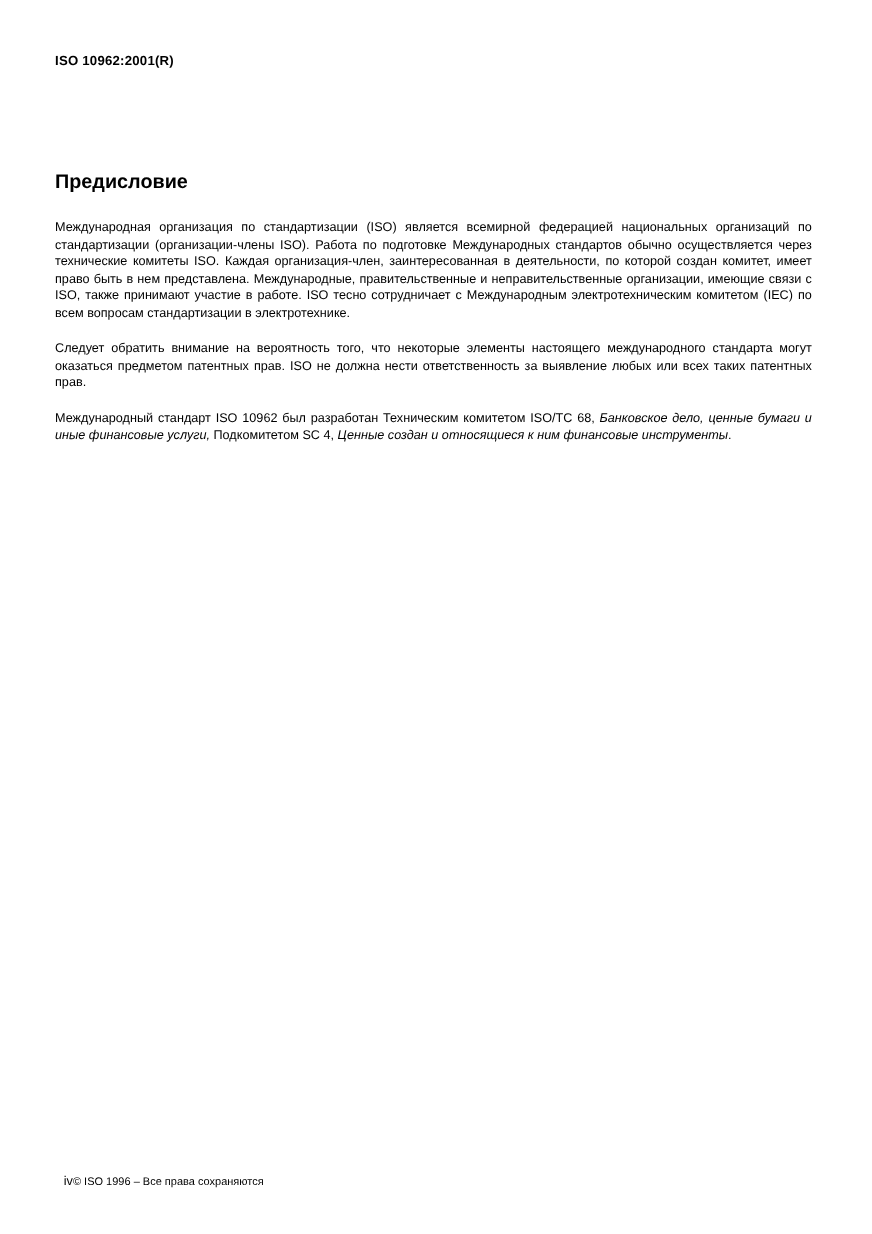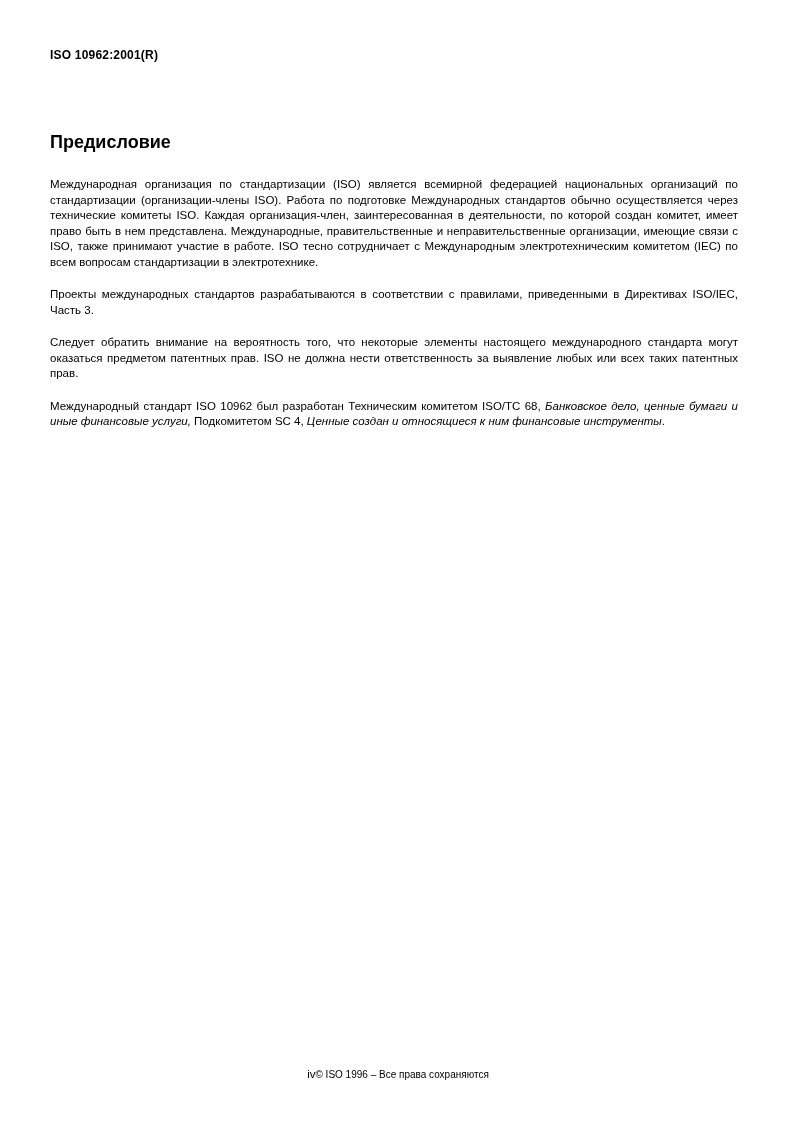--- a/index.html
+++ b/index.html
@@ -18,39 +18,39 @@
     padding: 48px 55px 0 50px;
   }
   .doc-ref {
     font-size: 12px;
     font-weight: bold;
     letter-spacing: 0.2px;
   }
   .doc-title {
     font-size: 18px;
     font-weight: bold;
-    margin-top: 70px;
+    margin-top: 93px;
     margin-bottom: 24px;
   }
   .body-text p {
     font-size: 11.5px;
     line-height: 15.5px;
     text-align: justify;
     margin-bottom: 17px;
   }
   .body-text p em {
     font-style: italic;
   }
   .footer {
     position: absolute;
     left: 58px;
     right: 55px;
     top: 1068px;
     display: flex;
-    justify-content: center;
+    justify-content: flex-start;
     align-items: baseline;
   }
   .footer .page-num {
     font-size: 11.5px;
   }
   .footer .copyright {
     font-size: 10px;
   }
 </style>
 </head>
@@ -60,21 +60,20 @@
   <div class="content">
 
     <div class="doc-ref">ISO 10962:2001(R)</div>
 
     <h1 class="doc-title">Предисловие</h1>
 
     <div class="body-text">
 
       <p>Международная организация по стандартизации (ISO) является всемирной федерацией национальных организаций по стандартизации (организации-члены ISO). Работа по подготовке Международных стандартов обычно осуществляется через технические комитеты ISO. Каждая организация-член, заинтересованная в деятельности, по которой создан комитет, имеет право быть в нем представлена. Международные, правительственные и неправительственные организации, имеющие связи с ISO, также принимают участие в работе. ISO тесно сотрудничает с Международным электротехническим комитетом (IEC) по всем вопросам стандартизации в электротехнике.</p>
 
-      <p>Проекты международных стандартов разрабатываются в соответствии с правилами, приведенными в Директивах ISO/IEC, Часть 3.</p>
 
 
       <p>Следует обратить внимание на вероятность того, что некоторые элементы настоящего международного стандарта могут оказаться предметом патентных прав. ISO не должна нести ответственность за выявление любых или всех таких патентных прав.</p>
 
       <p><span>Международный стандарт ISO 10962 был разработан Техническим комитетом ISO/TC 68, </span><em>Банковское дело, ценные бумаги и иные финансовые услуги,</em><span> Подкомитетом SC 4, </span><em>Ценные создан и относящиеся к ним финансовые инструменты</em><span>.</span></p>
 
 
 
     </div>
   </div>

